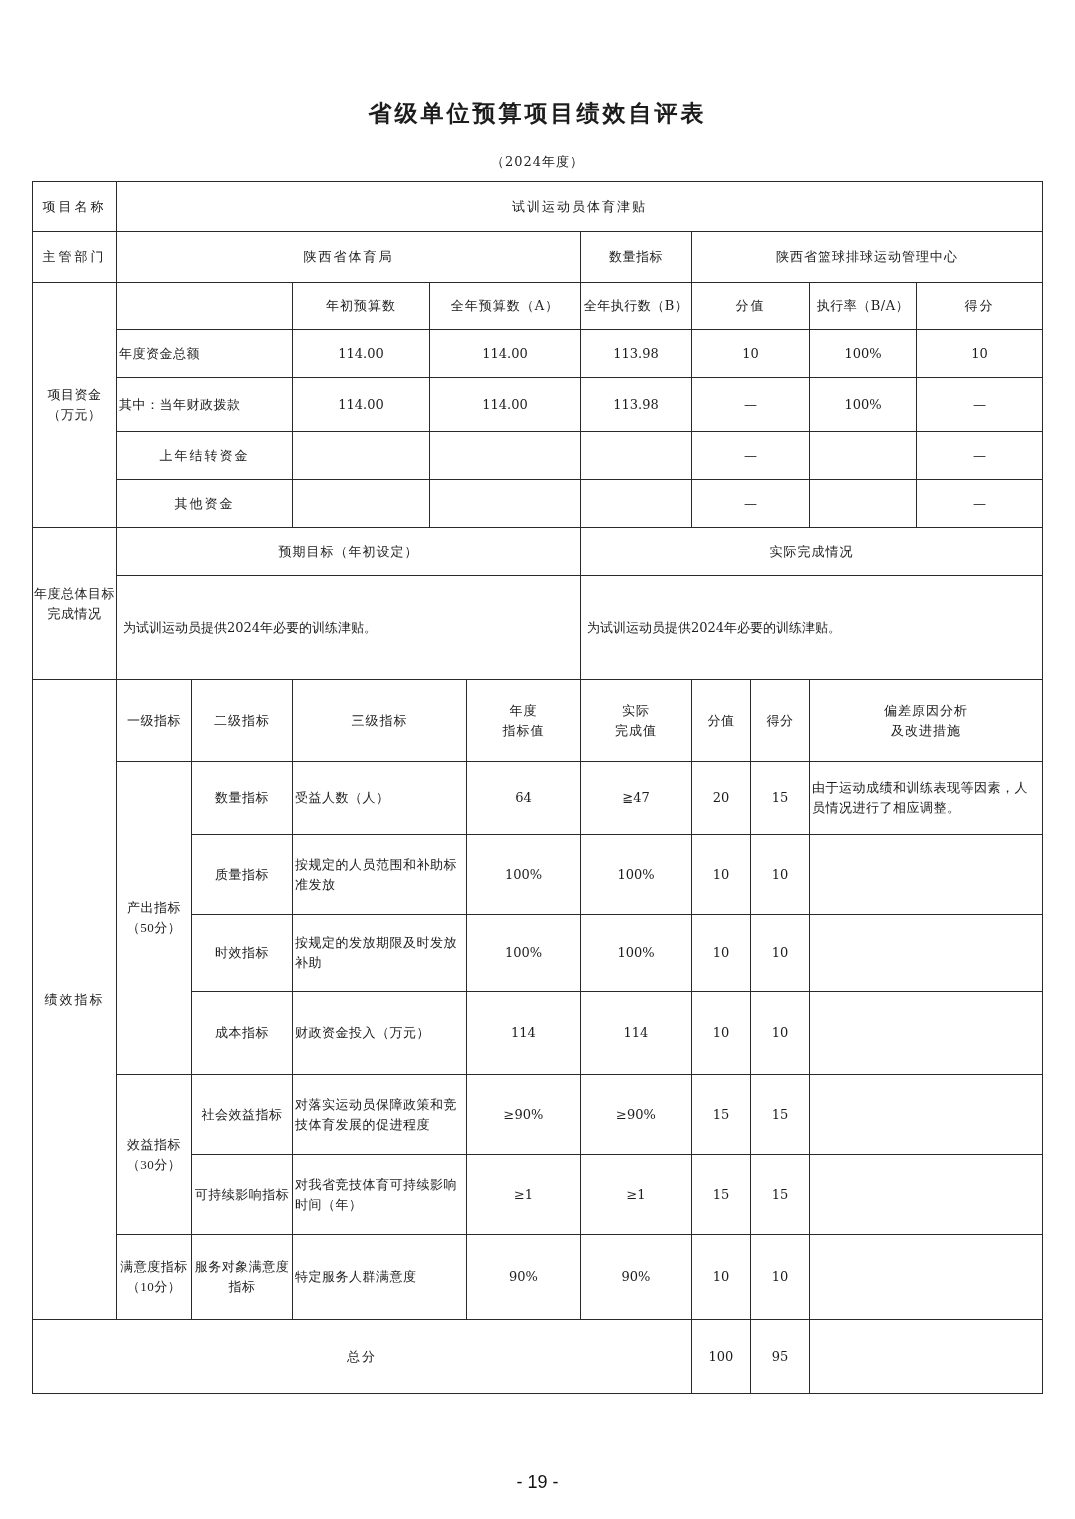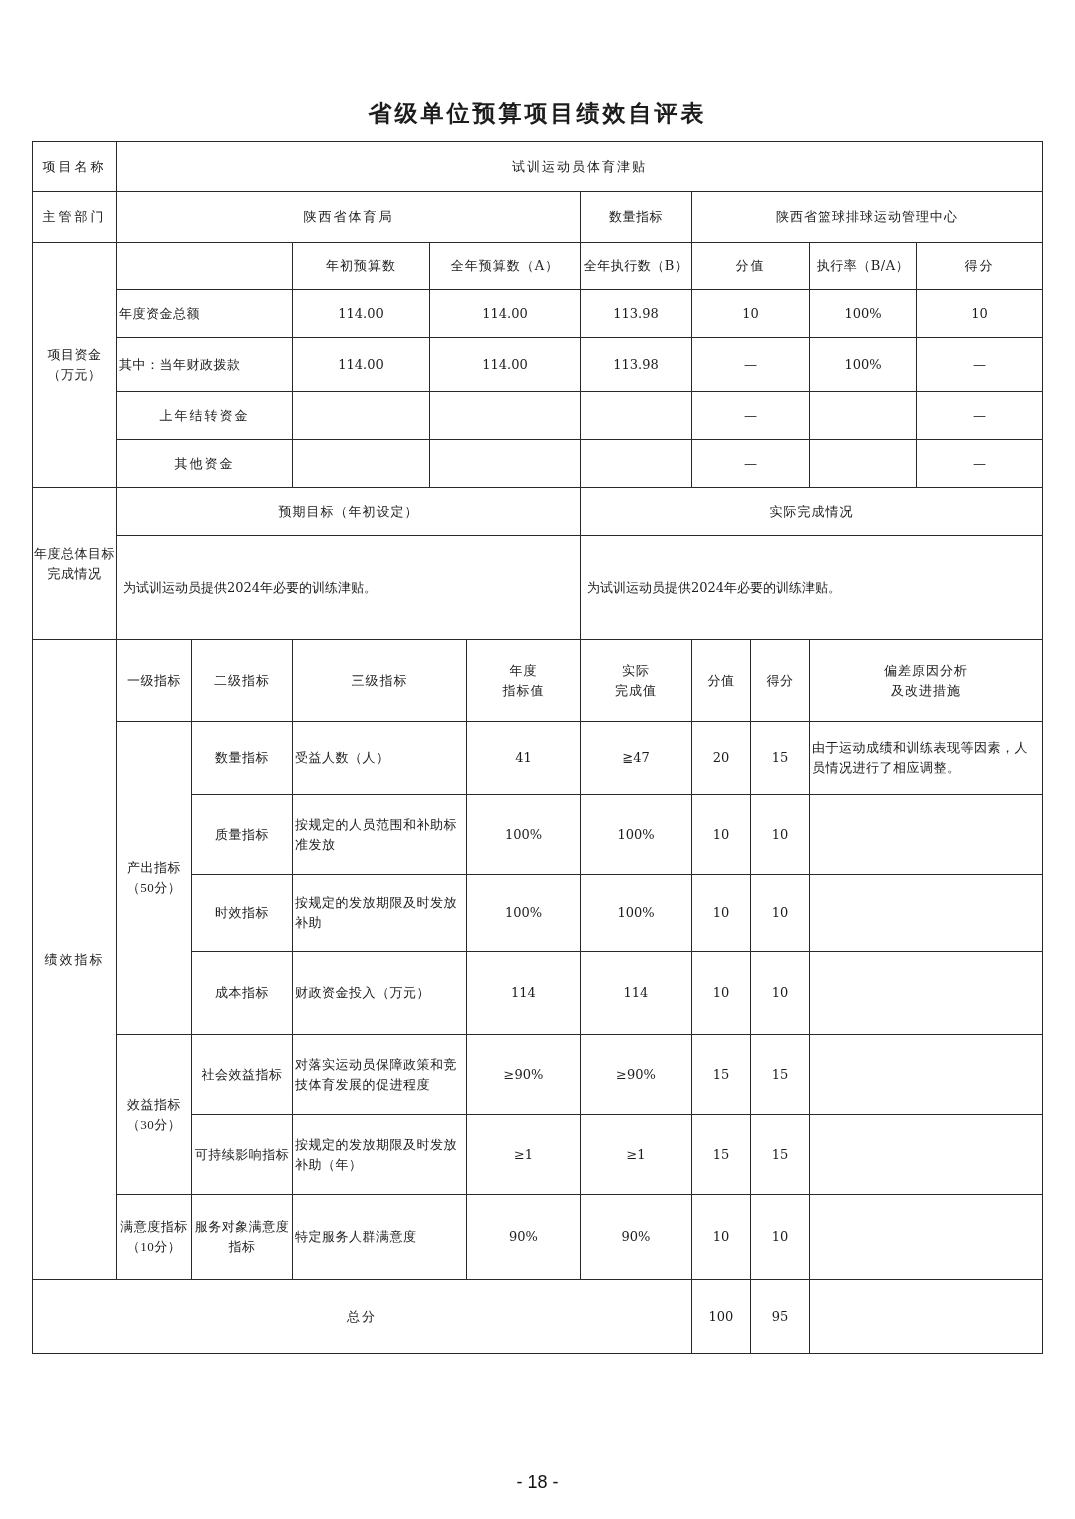--- a/index.html
+++ b/index.html
@@ -60,20 +60,21 @@
     font-size: 18px;
     color: #111;
   }
 </style>
 </head>
 <body>
 
 <div class="doc">
 
   <div class="doc-title">省级单位预算项目绩效自评表</div>
+  <div class="doc-subtitle">（2024年度）</div>
 
   <table class="main">
     <colgroup>
       <col style="width:84px">
         <col style="width:75px">
         <col style="width:101px">
         <col style="width:137px">
       <col style="width:37px">
         <col style="width:114px">
         <col style="width:111px">
@@ -169,21 +170,21 @@
       <td class="sp1 tight">得分</td>
       <td colspan="2" class="pre sp1">偏差原因分析
 及改进措施</td>
     </tr>
 
     <tr style="height:73px">
       <td rowspan="4" class="pre tight">产出指标
 （50分）</td>
       <td class="tight">数量指标</td>
       <td colspan="2" class="left tight">受益人数（人）</td>
-      <td>41</td>
+      <td>64</td>
       <td>≧47</td>
       <td>20</td>
       <td>15</td>
       <td colspan="2" class="left tight">由于运动成绩和训练表现等因素，人员情况进行了相应调整。</td>
     </tr>
     <tr style="height:80px">
       <td class="tight">质量指标</td>
       <td colspan="2" class="left tight">按规定的人员范围和补助标准发放</td>
       <td>100%</td>
       <td>100%</td>
@@ -215,21 +216,21 @@
       <td class="tight">社会效益指标</td>
       <td colspan="2" class="left tight">对落实运动员保障政策和竞技体育发展的促进程度</td>
       <td>≥90%</td>
       <td>≥90%</td>
       <td>15</td>
       <td>15</td>
       <td colspan="2" class="left tight"></td>
     </tr>
     <tr style="height:80px">
       <td class="tight">可持续影响指标</td>
-      <td colspan="2" class="left tight">按规定的发放期限及时发放补助（年）</td>
+      <td colspan="2" class="left tight">对我省竞技体育可持续影响时间（年）</td>
       <td>≥1</td>
       <td>≥1</td>
       <td>15</td>
       <td>15</td>
       <td colspan="2" class="left tight"></td>
     </tr>
     <tr style="height:85px">
       <td class="pre tight">满意度指标
 （10分）</td>
       <td class="pre tight">服务对象满意度
@@ -246,13 +247,13 @@
       <td colspan="7" class="sp2">总分</td>
       <td>100</td>
       <td>95</td>
       <td colspan="2"></td>
     </tr>
   </tbody>
     </table>
 
 </div>
 
-<div class="page-footer">- 18 -</div>
+<div class="page-footer">- 19 -</div>
 
 </body></html>

